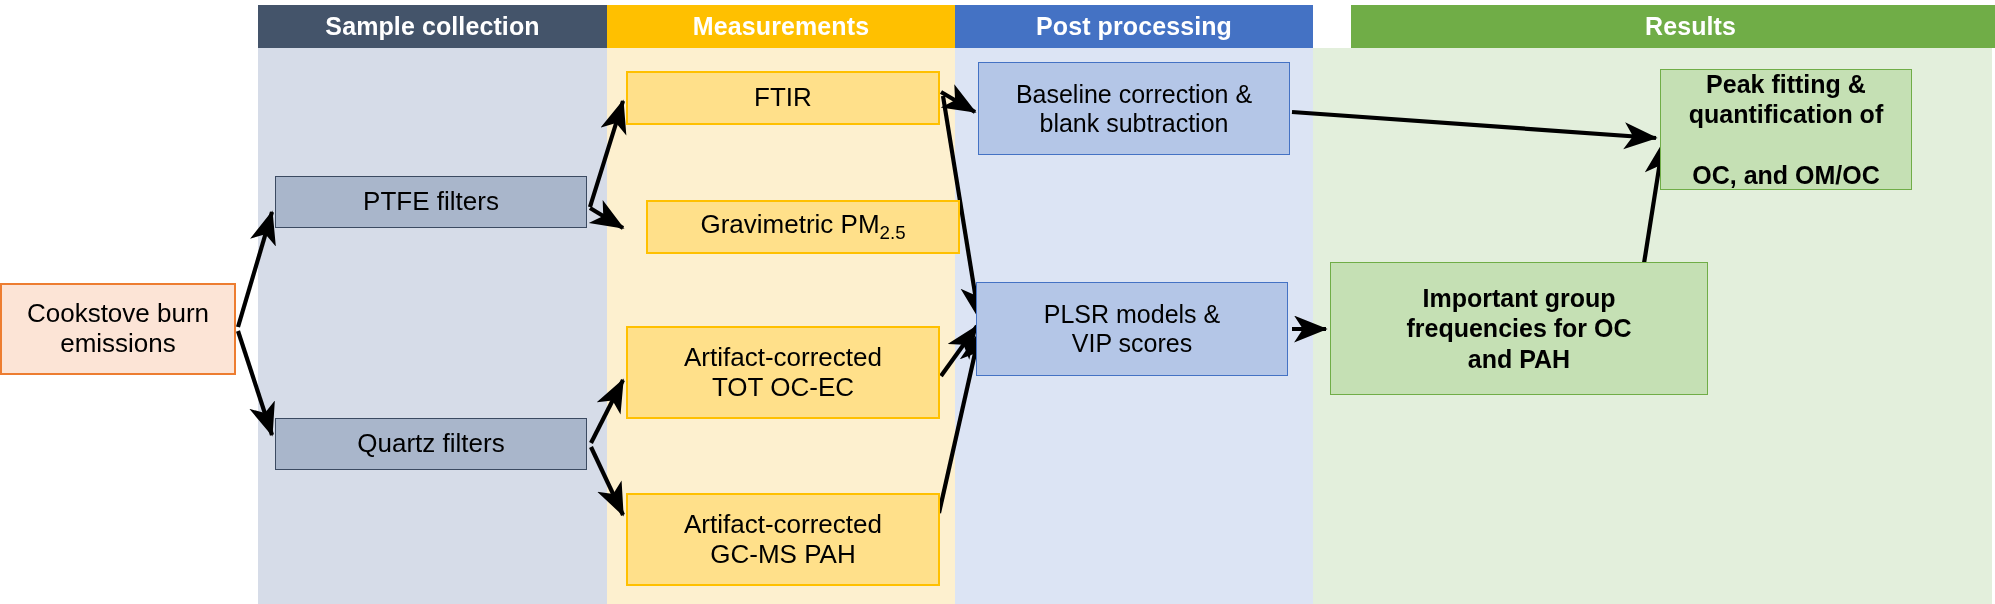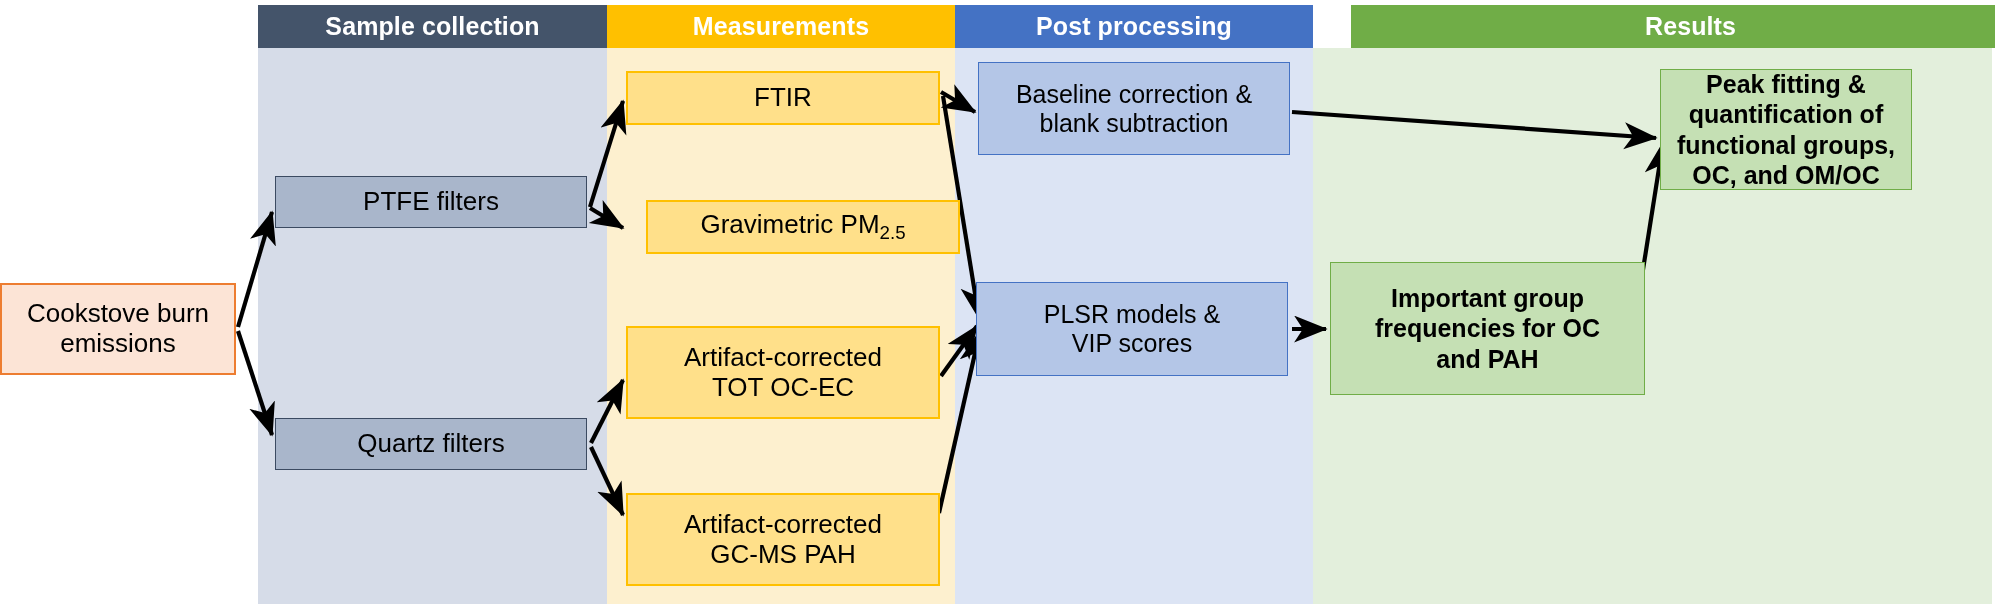--- a/index.html
+++ b/index.html
@@ -94,21 +94,21 @@
   
   .n-source   { left: 0px;    top: 283px; width: 236px; height: 92px; }
   .n-ptfe     { left: 275px;  top: 176px; width: 312px; height: 52px; }
   .n-quartz   { left: 275px;  top: 418px; width: 312px; height: 52px; }
   .n-ftir     { left: 626px;  top: 71px;  width: 314px; height: 54px; }
   .n-grav     { left: 626px;  top: 200px; width: 314px; height: 54px; margin-left: 20px; }
   .n-tot      { left: 626px;  top: 326px; width: 314px; height: 93px; }
   .n-gcms     { left: 626px;  top: 493px; width: 314px; height: 93px; }
   .n-baseline { left: 978px;  top: 62px;  width: 312px; height: 93px; }
   .n-plsr     { left: 976px;  top: 282px; width: 312px; height: 94px; }
-  .n-impgroup { left: 1330px; top: 262px; width: 315px; height: 133px; }
+  .n-impgroup { left: 1330px; top: 262px; width: 378px; height: 133px; }
   .n-peakfit  { left: 1660px; top: 69px;  width: 252px; height: 121px; }
 
   .n-peakfit, .n-impgroup { line-height: 1.22; }
 
   sub { font-size: 0.72em; }
 
   
   #arrows {
     position: absolute;
     left: 0; top: 0;
@@ -233,18 +233,18 @@
       <span>Important group</span><br>
       <span>frequencies for OC</span><br>
       <span>and PAH</span>
     </span>
   </div>
 
   <div class="node node-result n-peakfit">
     <span>
       <span>Peak fitting &amp;</span><br>
       <span>quantification of</span><br>
-      <span>functional groups,</span><br>
+      <br>
       <span>OC, and OM/OC</span>
     </span>
   </div>
 
 </div>
 
 </body></html>

